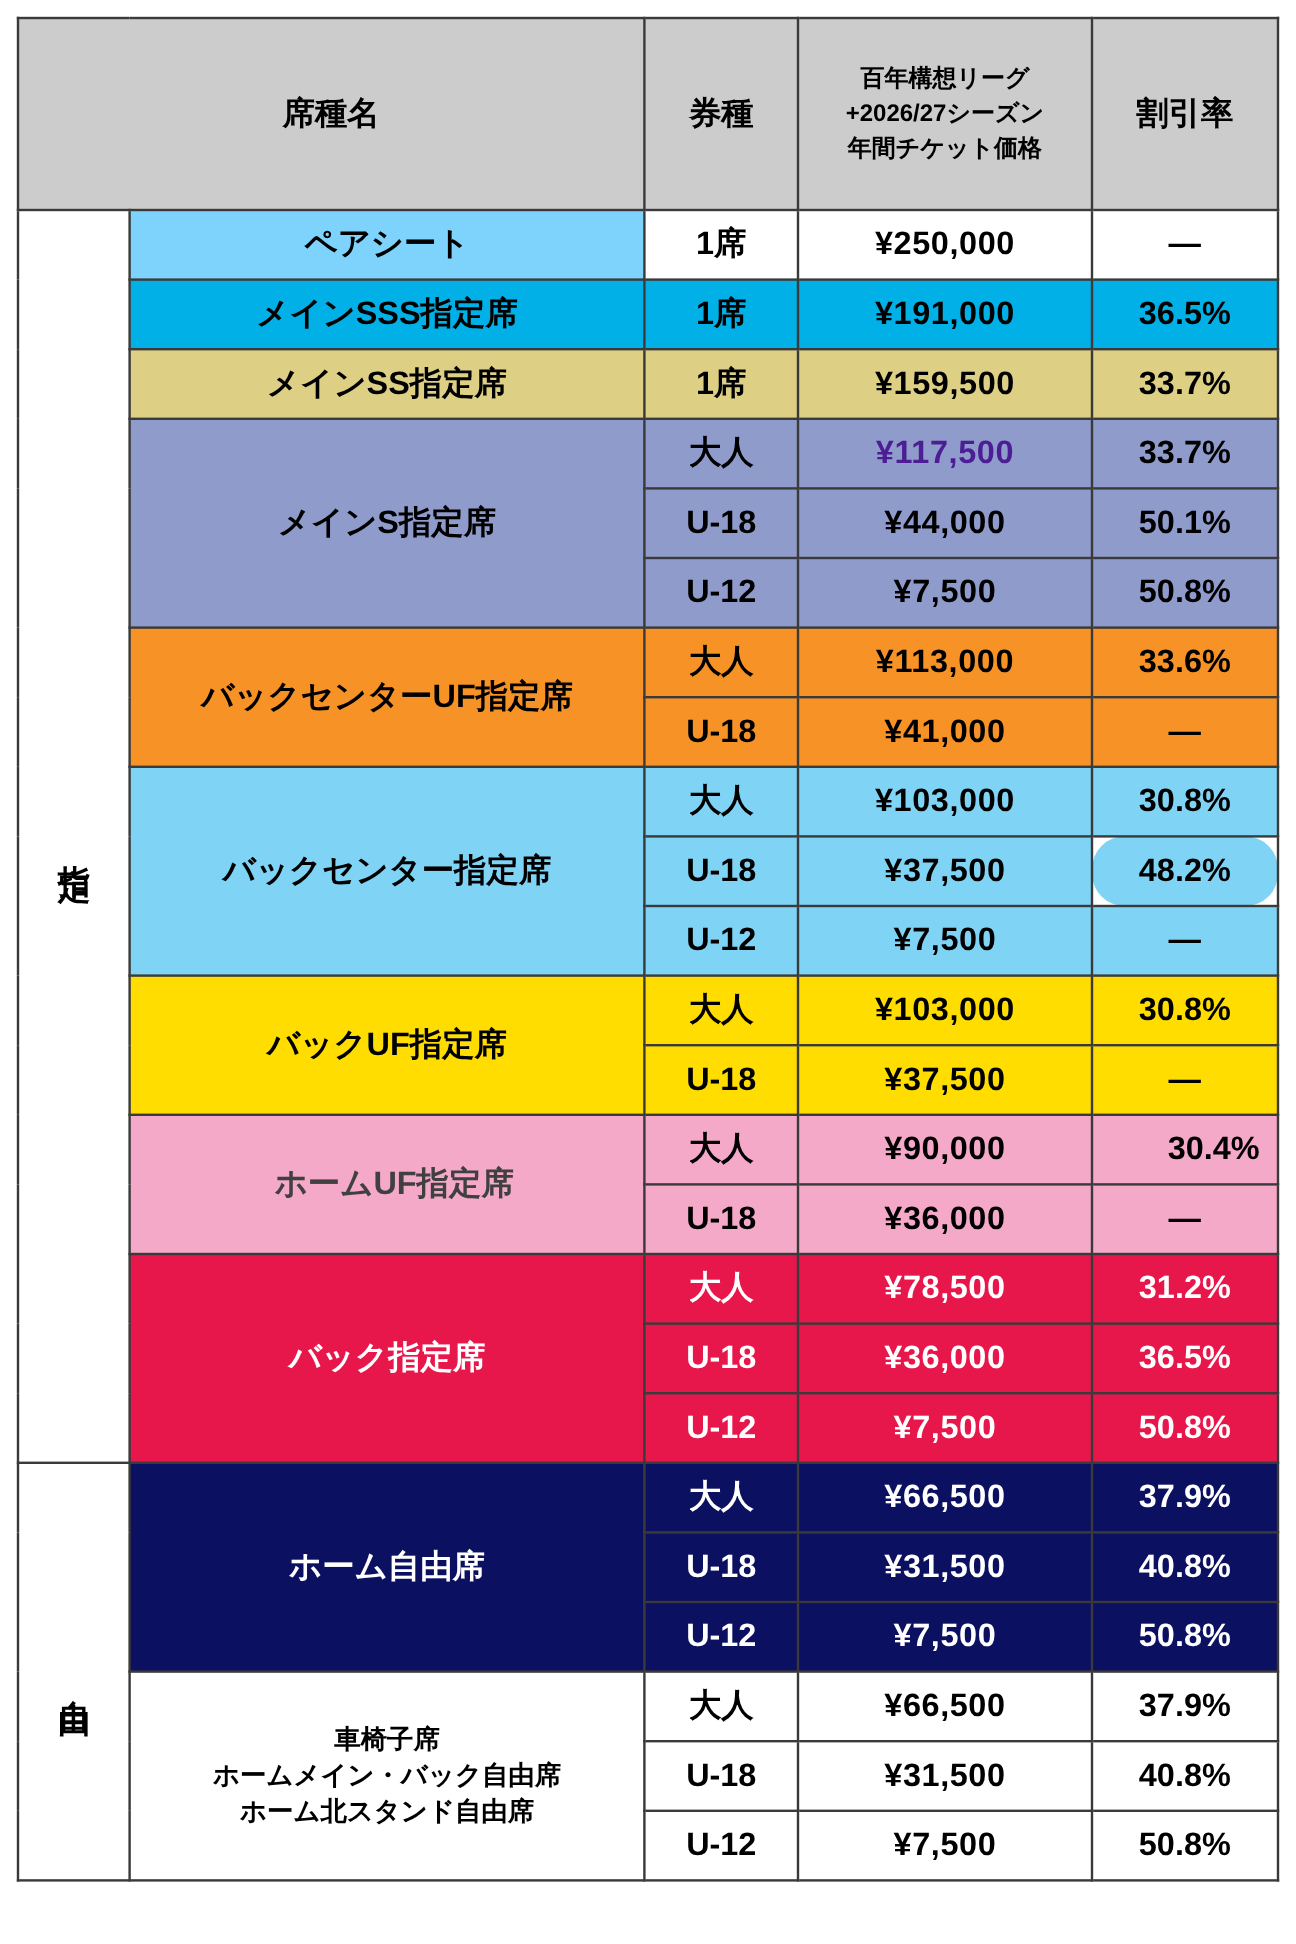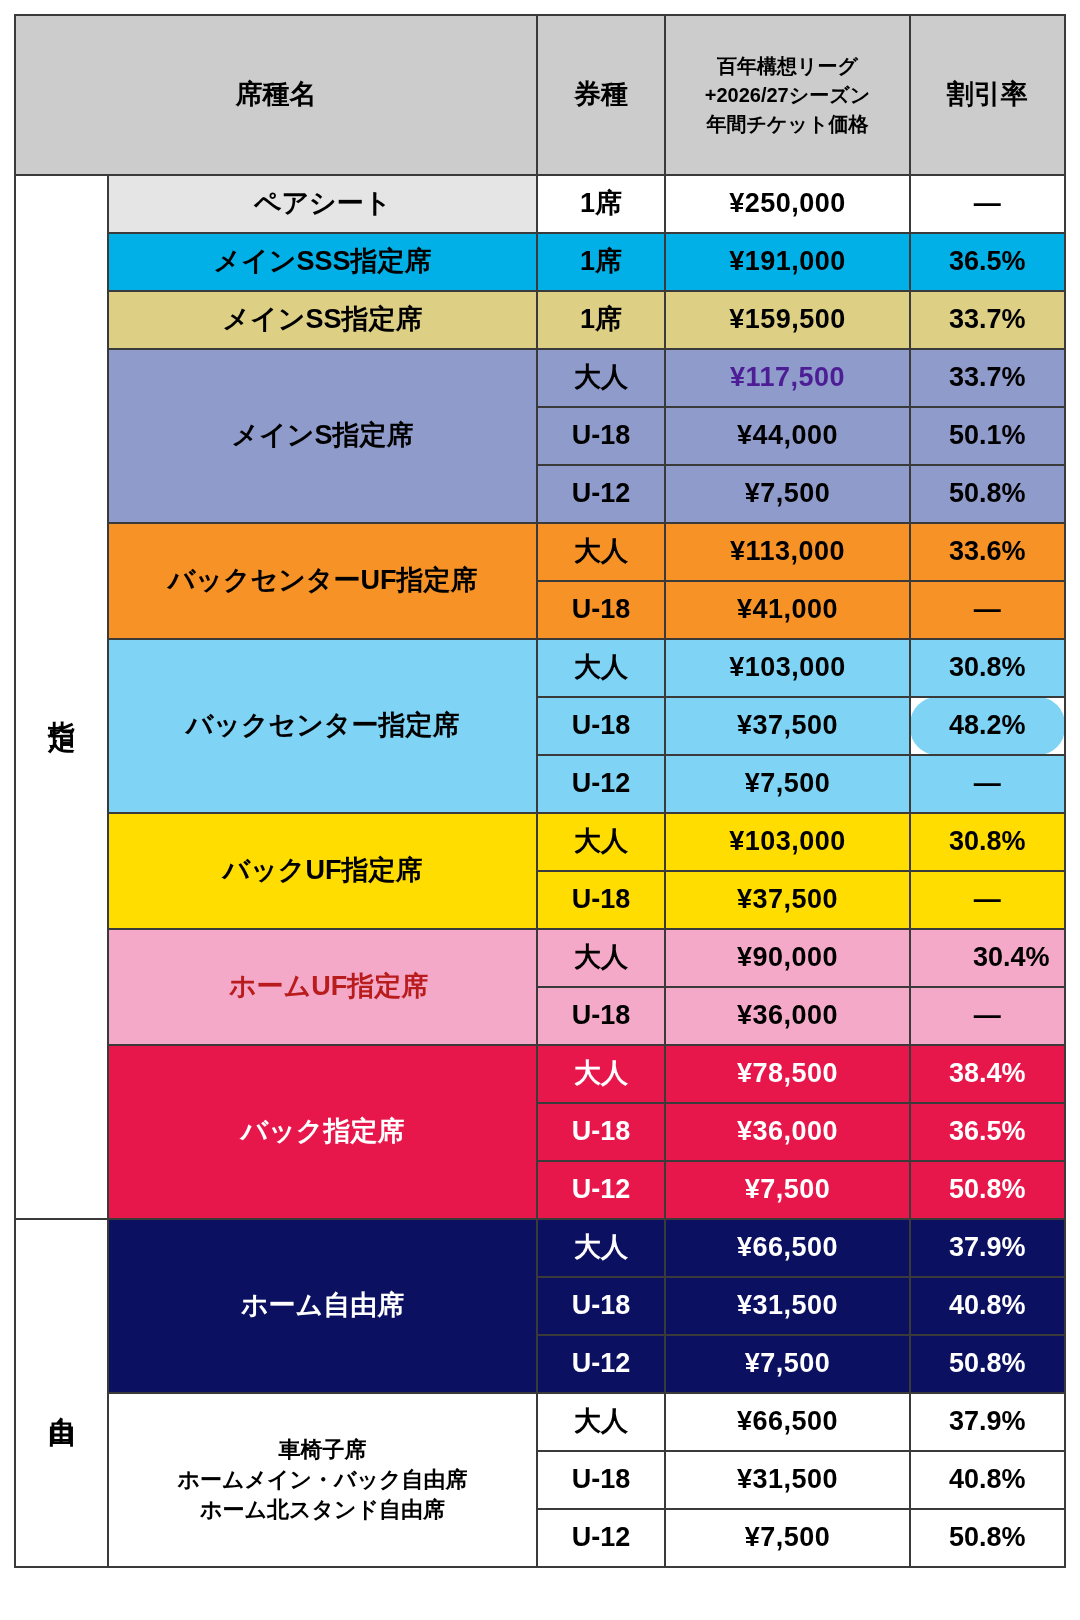--- a/index.html
+++ b/index.html
@@ -108,21 +108,21 @@
           <div>百年構想リーグ</div>
           <div>+2026/27シーズン</div>
           <div>年間チケット価格</div>
         </td>
         <td>割引率</td>
       </tr>
     </thead>
     <tbody id="tbody">
         <tr>
           <td class="group-cell" rowspan="18"><span class="vert">指定</span></td>
-          <td class="seat-name" style="background: #e5e5e5; color: rgb(0, 0, 0);">ペアシート</td>
+          <td class="seat-name" style="background: #7dd3fc; color: rgb(0, 0, 0);">ペアシート</td>
           <td class="ticket-type" style="background: rgb(255, 255, 255); color: rgb(0, 0, 0);">1席</td>
           <td class="price" style="background: rgb(255, 255, 255); color: rgb(0, 0, 0);">¥250,000</td>
           <td class="discount" style="background: rgb(255, 255, 255); color: rgb(0, 0, 0);">—</td>
         </tr>
         <tr>
           <td class="seat-name" style="background: rgb(0, 176, 230); color: rgb(0, 0, 0);">メインSSS指定席</td>
           <td class="ticket-type" style="background: rgb(0, 176, 230); color: rgb(0, 0, 0);">1席</td>
           <td class="price" style="background: rgb(0, 176, 230); color: rgb(0, 0, 0);">¥191,000</td>
           <td class="discount" style="background: rgb(0, 176, 230); color: rgb(0, 0, 0);">36.5%</td>
         </tr>
@@ -180,35 +180,35 @@
           <td class="ticket-type" style="background: rgb(255, 221, 0); color: rgb(0, 0, 0);">大人</td>
           <td class="price" style="background: rgb(255, 221, 0); color: rgb(0, 0, 0);">¥103,000</td>
           <td class="discount" style="background: rgb(255, 221, 0); color: rgb(0, 0, 0);">30.8%</td>
         </tr>
         <tr>
           <td class="ticket-type" style="background: rgb(255, 221, 0); color: rgb(0, 0, 0);">U-18</td>
           <td class="price" style="background: rgb(255, 221, 0); color: rgb(0, 0, 0);">¥37,500</td>
           <td class="discount" style="background: rgb(255, 221, 0); color: rgb(0, 0, 0);">—</td>
         </tr>
         <tr>
-          <td class="seat-name" rowspan="2" style="background: rgb(245, 169, 200); color: #b91c1c; padding-left: 12px;">ホームUF指定席</td>
+          <td class="seat-name" rowspan="2" style="background: rgb(245, 169, 200); color: #404040; padding-left: 12px;">ホームUF指定席</td>
           <td class="ticket-type" style="background: rgb(245, 169, 200); color: rgb(0, 0, 0);">大人</td>
           <td class="price" style="background: rgb(245, 169, 200); color: rgb(0, 0, 0);">¥90,000</td>
           <td class="discount" style="background: rgb(245, 169, 200); color: rgb(0, 0, 0); padding-left: 48px;">30.4%</td>
         </tr>
         <tr>
           <td class="ticket-type" style="background: rgb(245, 169, 200); color: rgb(0, 0, 0);">U-18</td>
           <td class="price" style="background: rgb(245, 169, 200); color: rgb(0, 0, 0);">¥36,000</td>
           <td class="discount" style="background: rgb(245, 169, 200); color: rgb(0, 0, 0);">—</td>
         </tr>
         <tr>
           <td class="seat-name" rowspan="3" style="background: rgb(232, 23, 75); color: rgb(255, 255, 255);">バック指定席</td>
           <td class="ticket-type" style="background: rgb(232, 23, 75); color: rgb(255, 255, 255);">大人</td>
           <td class="price" style="background: rgb(232, 23, 75); color: rgb(255, 255, 255);">¥78,500</td>
-          <td class="discount" style="background: rgb(232, 23, 75); color: rgb(255, 255, 255);">38.4%</td>
+          <td class="discount" style="background: rgb(232, 23, 75); color: rgb(255, 255, 255);">31.2%</td>
         </tr>
         <tr>
           <td class="ticket-type" style="background: rgb(232, 23, 75); color: rgb(255, 255, 255);">U-18</td>
           <td class="price" style="background: rgb(232, 23, 75); color: rgb(255, 255, 255);">¥36,000</td>
           <td class="discount" style="background: rgb(232, 23, 75); color: rgb(255, 255, 255);">36.5%</td>
         </tr>
         <tr>
           <td class="ticket-type" style="background: rgb(232, 23, 75); color: rgb(255, 255, 255);">U-12</td>
           <td class="price" style="background: rgb(232, 23, 75); color: rgb(255, 255, 255);">¥7,500</td>
           <td class="discount" style="background: rgb(232, 23, 75); color: rgb(255, 255, 255);">50.8%</td>

